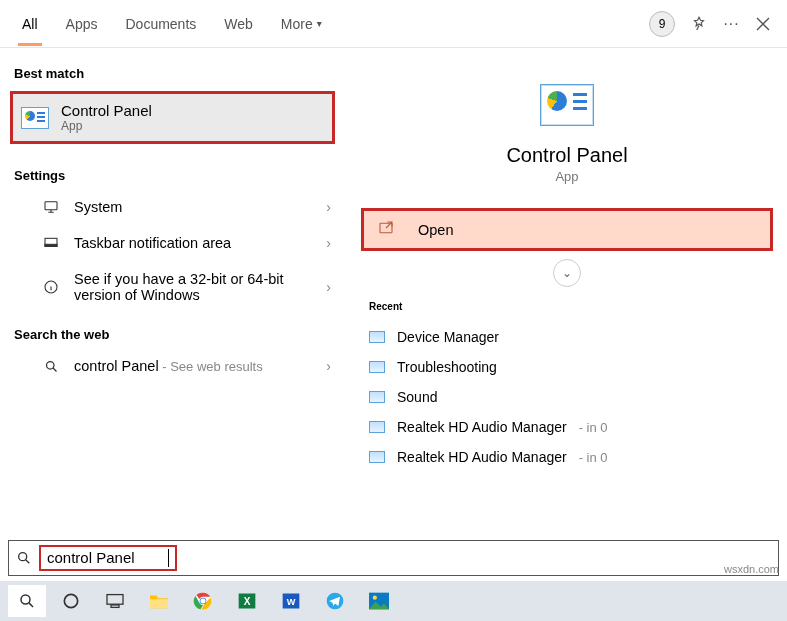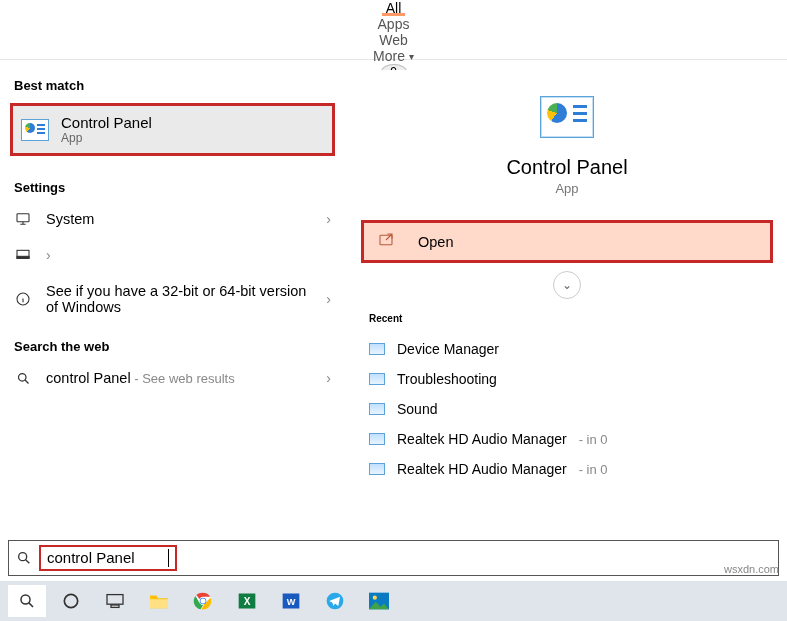--- a/index.html
+++ b/index.html
@@ -1,19 +1,19 @@
 <!DOCTYPE html>
 <html><head>
 <meta charset="utf-8">
 <style>
   * { margin:0; padding:0; box-sizing:border-box; font-family:"Segoe UI",Arial,sans-serif; }
   body { width:787px; height:621px; background:#fff; position:relative; overflow:hidden; }
 
   
-  .tabs { display:flex; align-items:center; height:60px; padding:0 8px; border-bottom:1px solid #e5e5e5;flex-direction:column; }
+  .tabs { display:flex; align-items:center; height:48px; padding:0 8px; border-bottom:1px solid #e5e5e5; }
   .tab { padding:0 14px; height:44px; display:flex; align-items:center; font-size:14px; color:#555; cursor:pointer; position:relative; }
   .tab.active { color:#000; font-weight:500; }
   .tab.active::after { content:""; position:absolute; left:10px; right:10px; bottom:0; height:3px; background:#ff9966; }
   .tab .chev { margin-left:4px; font-size:10px; }
   .tabs-spacer { flex:1; }
   .badge { width:26px; height:26px; border-radius:50%; border:1px solid #bbb; background:#eee; display:flex; align-items:center; justify-content:center; font-size:12px; margin:0 8px; }
   .ico-btn { width:32px; height:32px; display:flex; align-items:center; justify-content:center; color:#555; cursor:pointer; }
 
   
   .pane { display:flex; height:495px; }
@@ -23,21 +23,21 @@
   .sec-title { font-size:13px; font-weight:600; padding:14px 0 6px 14px; }
 
   
   .best { margin:4px 10px 10px 10px; border:3px solid #c62828; background:#eaeaea; display:flex; align-items:center; padding:8px 8px; gap:12px; }
   .cp-small { width:28px; height:22px; background:#fff; border:1px solid #5ca3d9; position:relative; }
   .cp-small::before{ content:""; position:absolute; left:3px; top:3px; width:10px; height:10px; border-radius:50%; background:conic-gradient(#2e7dd7 0 60%, #ffc107 60% 80%, #4caf50 80% 100%); }
   .cp-small::after{ content:""; position:absolute; right:3px; top:4px; width:8px; height:2px; background:#2e7dd7; box-shadow:0 4px 0 #2e7dd7, 0 8px 0 #2e7dd7; }
   .best-txt .t { font-size:15px; font-weight:500; }
   .best-txt .s { font-size:12px; color:#666; }
 
-  .row { display:flex; align-items:center; padding:10px 14px 10px 14px; gap:14px; cursor:pointer; }
+  .row { display:flex; align-items:center; padding:10px 14px 10px 14px; gap:14px; cursor:pointer;margin-left:28px; }
   .row .lbl { flex:1; font-size:14.5px; }
   .row .arrow { color:#888; font-size:14px; }
   .row .hint { color:#888; font-size:13px; }
   .ic { width:18px; display:flex; justify-content:center; color:#333; }
 
   
   .card { background:#fff; }
   .hero { display:flex; flex-direction:column; align-items:center; padding:26px 0 18px; }
   .cp-big { width:54px; height:42px; background:#fff; border:1px solid #5ca3d9; position:relative; box-shadow:0 0 0 1px #c3dff5 inset; }
   .cp-big::before{ content:""; position:absolute; left:6px; top:6px; width:20px; height:20px; border-radius:50%; background:conic-gradient(#2e7dd7 0 60%, #ffc107 60% 80%, #4caf50 80% 100%); }
@@ -69,20 +69,21 @@
   .tb.active { background:#fff; }
   .tb svg { display:block; }
   .watermark { position:absolute; right:8px; bottom:46px; font-size:11px; color:#888; }
 </style>
 </head>
 <body>
 
 <div class="tabs">
   <div class="tab active">All</div>
   <div class="tab">Apps</div>
+  <div class="tab">Documents</div>
   <div class="tab">Web</div>
   <div class="tab">
       <span>More</span>
       <span class="chev">▾</span>
     </div>
   <div class="tabs-spacer"></div>
   <div class="badge">9</div>
   <div class="ico-btn">
       <svg width="18" height="18" viewBox="0 0 24 24" fill="none" stroke="currentColor" stroke-width="1.6">
         <path d="M12 3l2 4 4 .5-3 3 .8 4L12 12l-3.8 2.5.8-4-3-3L10 7z"></path>
@@ -119,20 +120,21 @@
       <span class="lbl">System</span>
       <span class="arrow">›</span>
     </div>
     <div class="row">
       <span class="ic">
           <svg width="16" height="16" viewBox="0 0 24 24" fill="none" stroke="currentColor" stroke-width="1.6">
             <rect x="3" y="5" width="18" height="12"></rect>
             <rect x="3" y="14" width="18" height="3" fill="currentColor"></rect>
           </svg>
         </span>
+      <span class="lbl">Taskbar notification area</span>
       <span class="arrow">›</span>
     </div>
     <div class="row">
       <span class="ic">
           <svg width="16" height="16" viewBox="0 0 24 24" fill="none" stroke="currentColor" stroke-width="1.6">
             <circle cx="12" cy="12" r="9"></circle>
             <path d="M12 8h.01M11 12h1v4h1"></path>
           </svg>
         </span>
       <span class="lbl">See if you have a 32-bit or 64-bit version of Windows</span>

